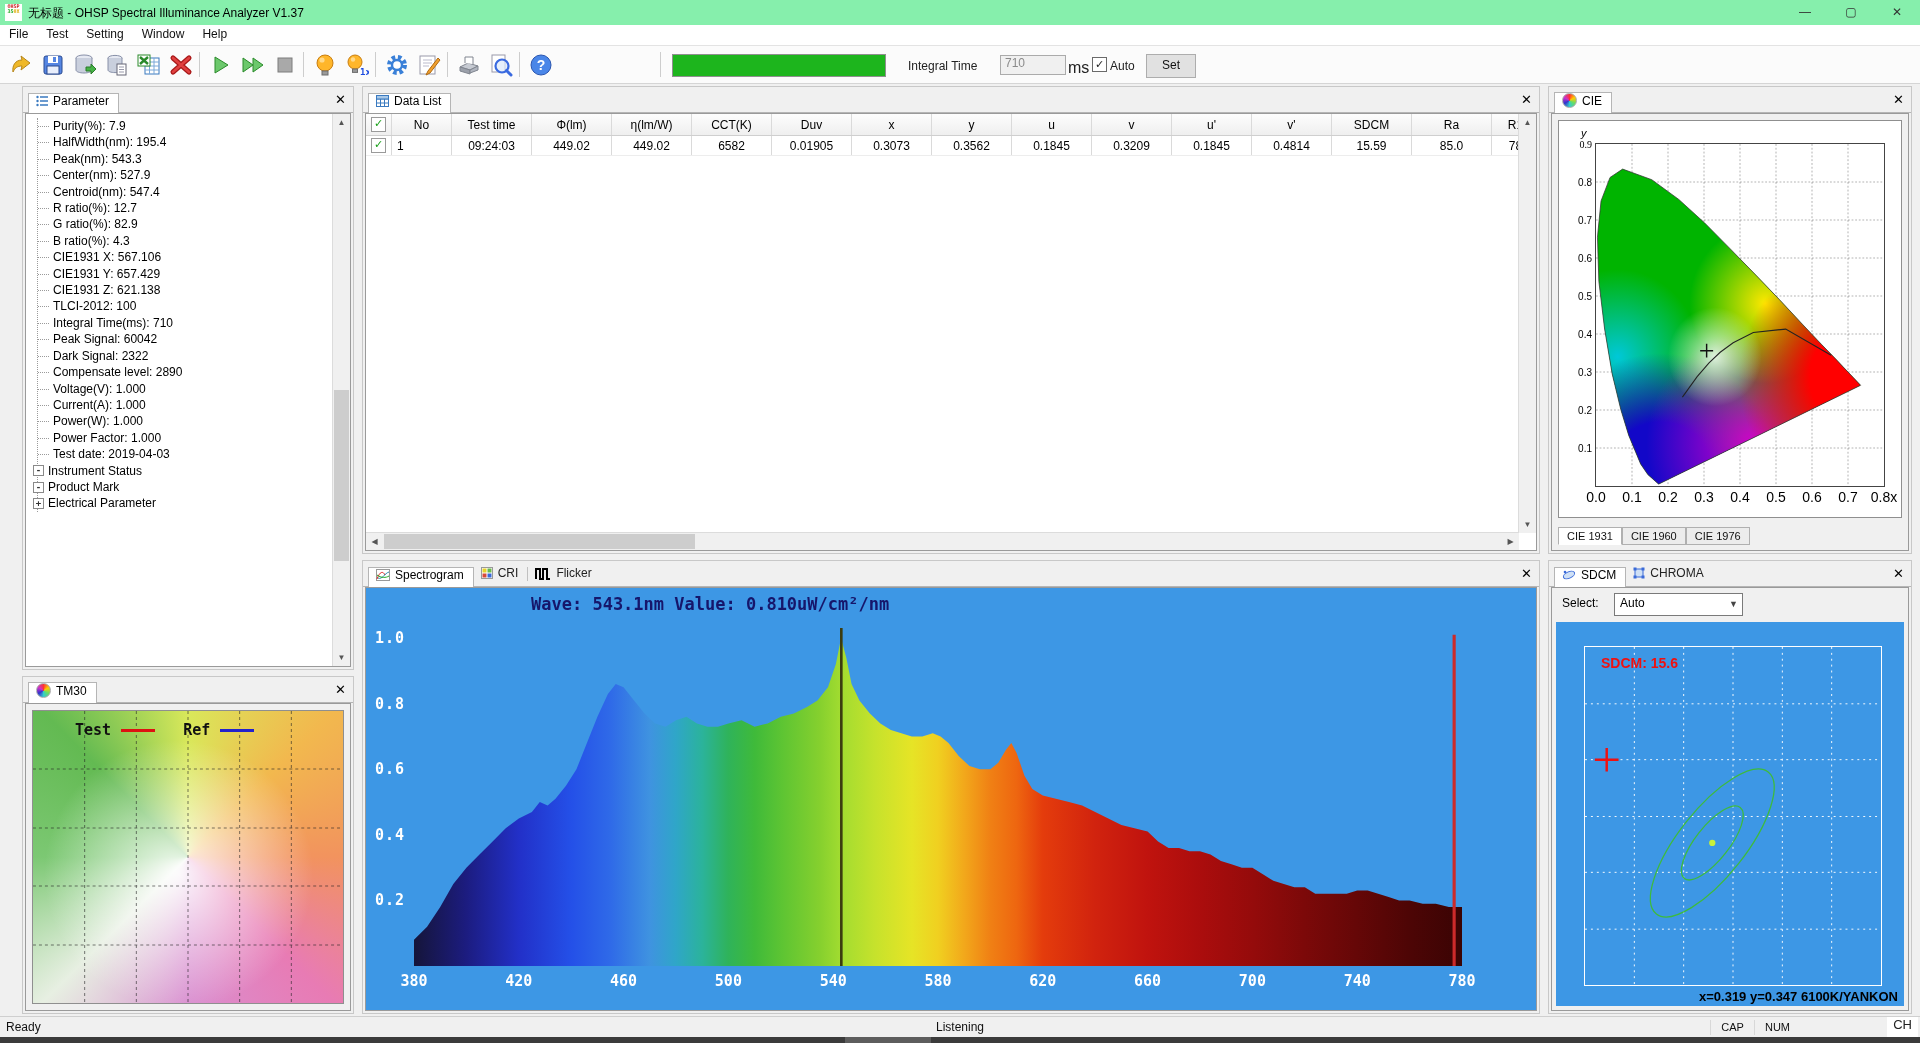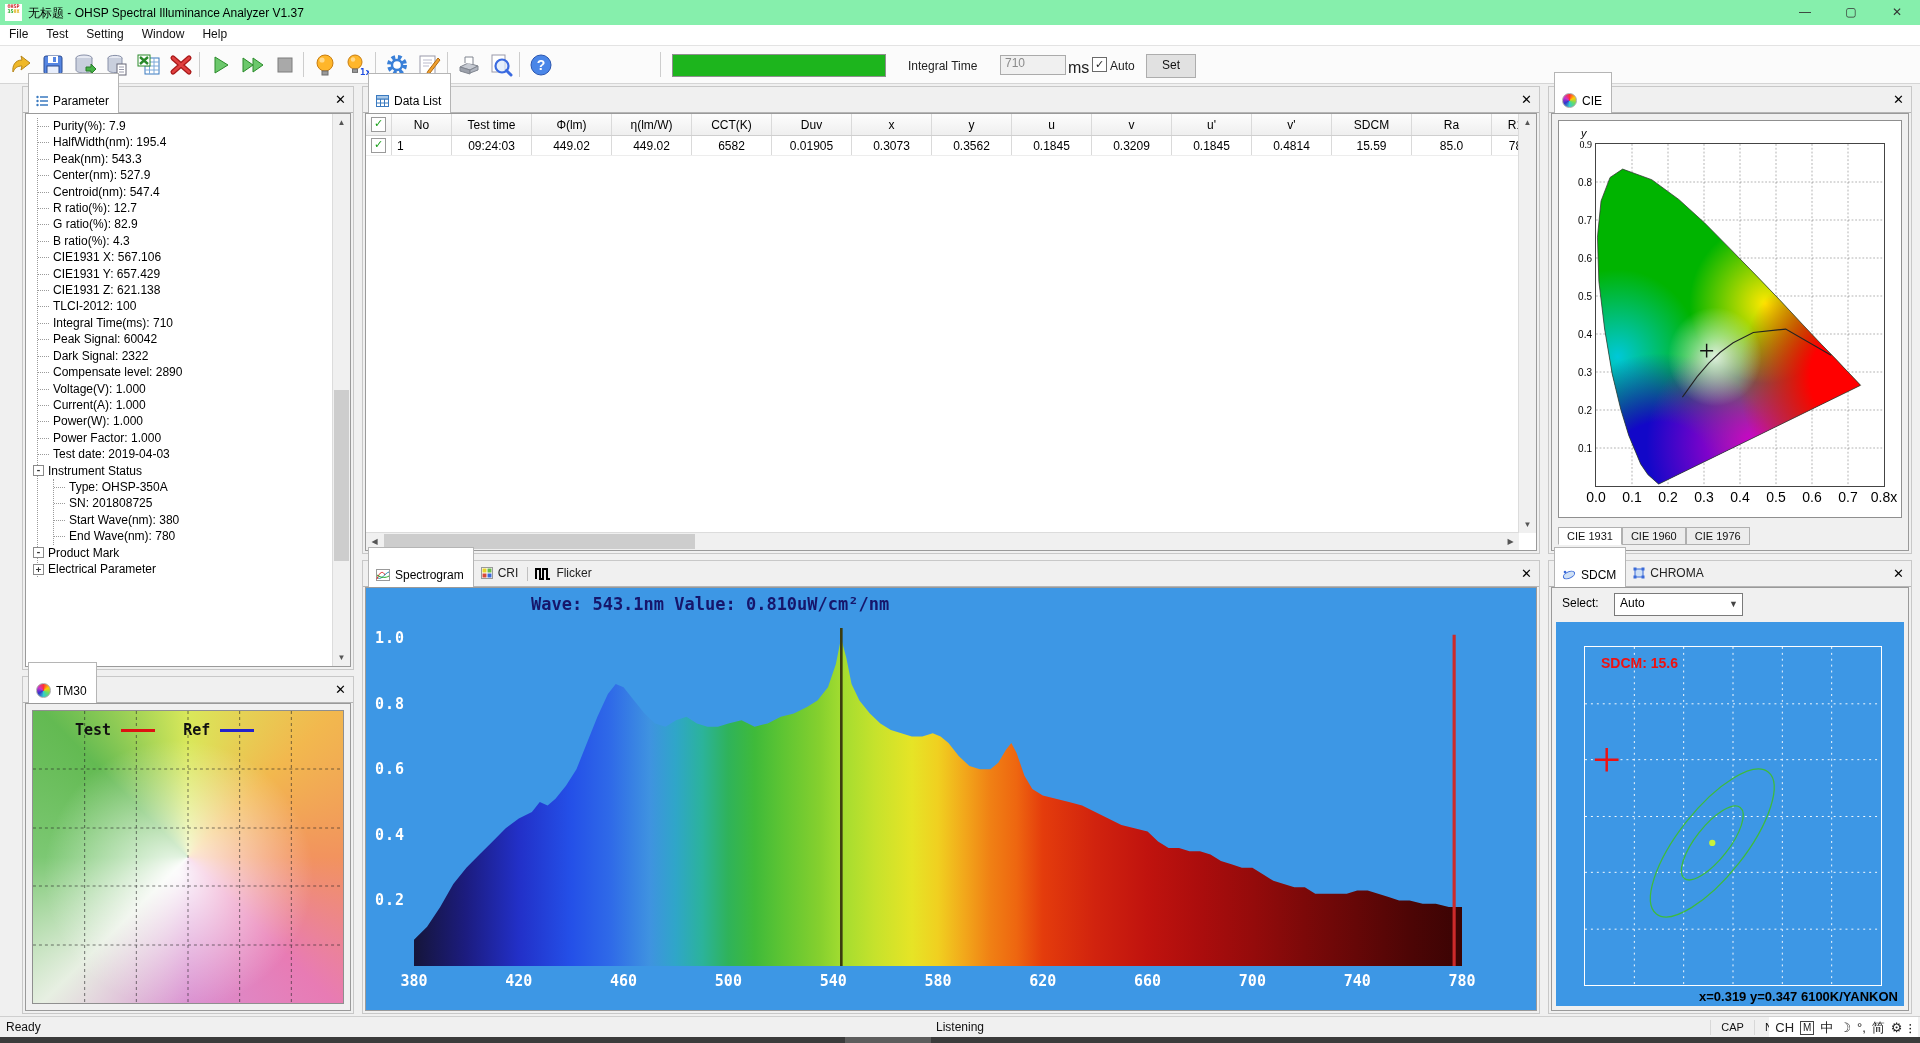--- a/index.html
+++ b/index.html
@@ -27,21 +27,21 @@
   #ms-label{position:absolute;left:1068px;top:13px;font-size:16px;color:#222;}
   #auto-box{position:absolute;left:1092px;top:11px;width:13px;height:13px;border:1px solid #6a6a6a;background:#fff;
     font:700 11px/13px "DejaVu Sans",sans-serif;text-align:center;color:#222;}
   #auto-label{position:absolute;left:1110px;top:13px;font-size:12px;color:#222;}
   #set-btn{position:absolute;left:1146px;top:8px;width:48px;height:22px;background:#e1e1e1;border:1px solid #adadad;
     font-size:12px;text-align:center;line-height:21px;color:#111;}
   
   .panel{position:absolute;background:#f0f0f0;border:1px solid #c8c8c8;}
   .cap{position:absolute;left:0;top:0;right:0;height:26px;border-bottom:1px solid #b5b5b5;display:flex;align-items:flex-end;padding-left:5px;box-sizing:border-box;}
   .cap-tab{display:inline-flex;align-items:center;gap:5px;background:#fff;border:1px solid #b5b5b5;border-bottom:none;
-    padding:20px 9px 5px 7px;font-size:12px;color:#000;position:relative;top:1px;}
+    padding:0 9px 5px 7px;font-size:12px;color:#000;position:relative;top:1px;}
   .cap-tab.inact{background:transparent;border:none;top:0;color:#222;padding:4px 9px 6px 7px;}
   .cap-x{margin-left:auto;margin-right:7px;align-self:center;font:700 13px/13px "DejaVu Sans",sans-serif;color:#000;}
   .cap-vsep{width:1px;height:14px;background:#c0c0c0;align-self:center;}
   .content{position:absolute;left:2px;right:2px;top:26px;bottom:2px;border:1px solid #9a9a9a;background:#fff;overflow:hidden;}
   .wheel{width:13px;height:13px;border-radius:50%;background:conic-gradient(#f33,#fc0,#6d6,#3cc,#33c,#c3c,#f33);border:1px solid #aaa;}
   
   #param-tree{position:absolute;left:2px;top:4px;right:19px;bottom:0;font-size:12px;line-height:16.4px;color:#000;overflow:hidden;white-space:nowrap;}
   .troot{margin-left:9px;border-left:1px dotted #9a9a9a;}
   .tkids{margin-left:15px;border-left:1px dotted #9a9a9a;}
   .tleaf{position:relative;padding-left:15px;}
@@ -93,21 +93,21 @@
   #sdcm-rect{position:absolute;left:28px;top:24px;right:22px;bottom:20px;border:1px solid #fff;}
   #sdcm-readout{position:absolute;left:16px;top:8px;font:700 14px/16px "Liberation Sans",sans-serif;color:#ee1111;}
   #sdcm-coords{position:absolute;right:6px;bottom:2px;font:700 13px/15px "Liberation Sans",sans-serif;color:#000;}
   
   #statusbar{position:absolute;left:0;top:1016px;width:1920px;height:21px;background:#f0f0f0;border-top:1px solid #cfcfcf;font-size:12px;color:#111;}
   #sb-left{position:absolute;left:6px;top:3px;}
   #sb-center{position:absolute;left:50%;top:3px;transform:translateX(-50%);}
   #sb-right{position:absolute;right:120px;top:0;height:21px;display:flex;align-items:center;}
   .sb-cell{padding:0 10px;border-left:1px solid #d8d8d8;height:15px;line-height:15px;font-size:11px;}
   #ime{position:absolute;right:2px;top:0;height:21px;display:flex;align-items:center;gap:6px;background:#fff;
-    padding:0 6px;font-size:13px;color:#222;}
+    padding:0 6px;font-size:13px;color:#222;flex-direction:column;}
   .ime-m{border:1px solid #444;font-size:10px;line-height:12px;padding:0 2px;}
   #bottomstrip{position:absolute;left:0;top:1037px;width:1920px;height:6px;background:#3b3b3b;}
   #bottomstrip .lite{position:absolute;left:44%;width:4.5%;height:6px;background:#5d5d5d;}
   .nosel{user-select:none;}
 </style>
 </head>
 <body class="nosel">
 
 <div id="titlebar">
   <div id="app-icon">OHSP<br><span class="g">35</span><span class="y">0X</span></div>
@@ -277,26 +277,20 @@
           <div class="tleaf">Dark Signal: 2322</div>
           <div class="tleaf">Compensate level: 2890</div>
           <div class="tleaf">Voltage(V): 1.000</div>
           <div class="tleaf">Current(A): 1.000</div>
           <div class="tleaf">Power(W): 1.000</div>
           <div class="tleaf">Power Factor: 1.000</div>
           <div class="tleaf">Test date: 2019-04-03</div>
           <div class="tgrow">
             <span class="exp">-</span>
             <span>Instrument Status</span>
-          </div>
-          <div class="tkids">
-            <div class="tleaf">Type: OHSP-350A</div>
-            <div class="tleaf">SN: 201808725</div>
-            <div class="tleaf">Start Wave(nm): 380</div>
-            <div class="tleaf">End Wave(nm): 780</div>
           </div>
           <div class="tgrow">
             <span class="exp">-</span>
             <span>Product Mark</span>
           </div>
           <div class="tgrow">
             <span class="exp">+</span>
             <span>Electrical Parameter</span>
           </div>
         </div>

